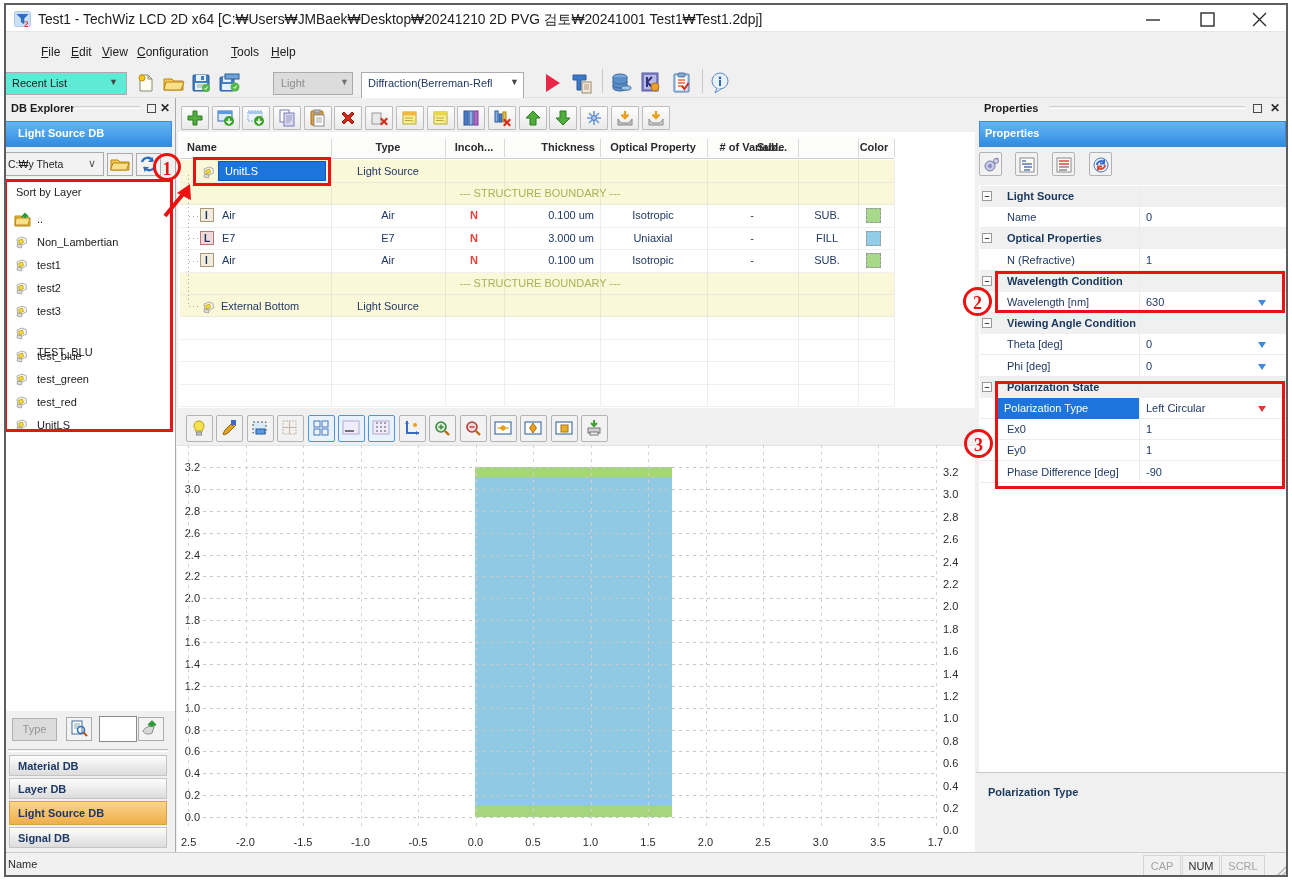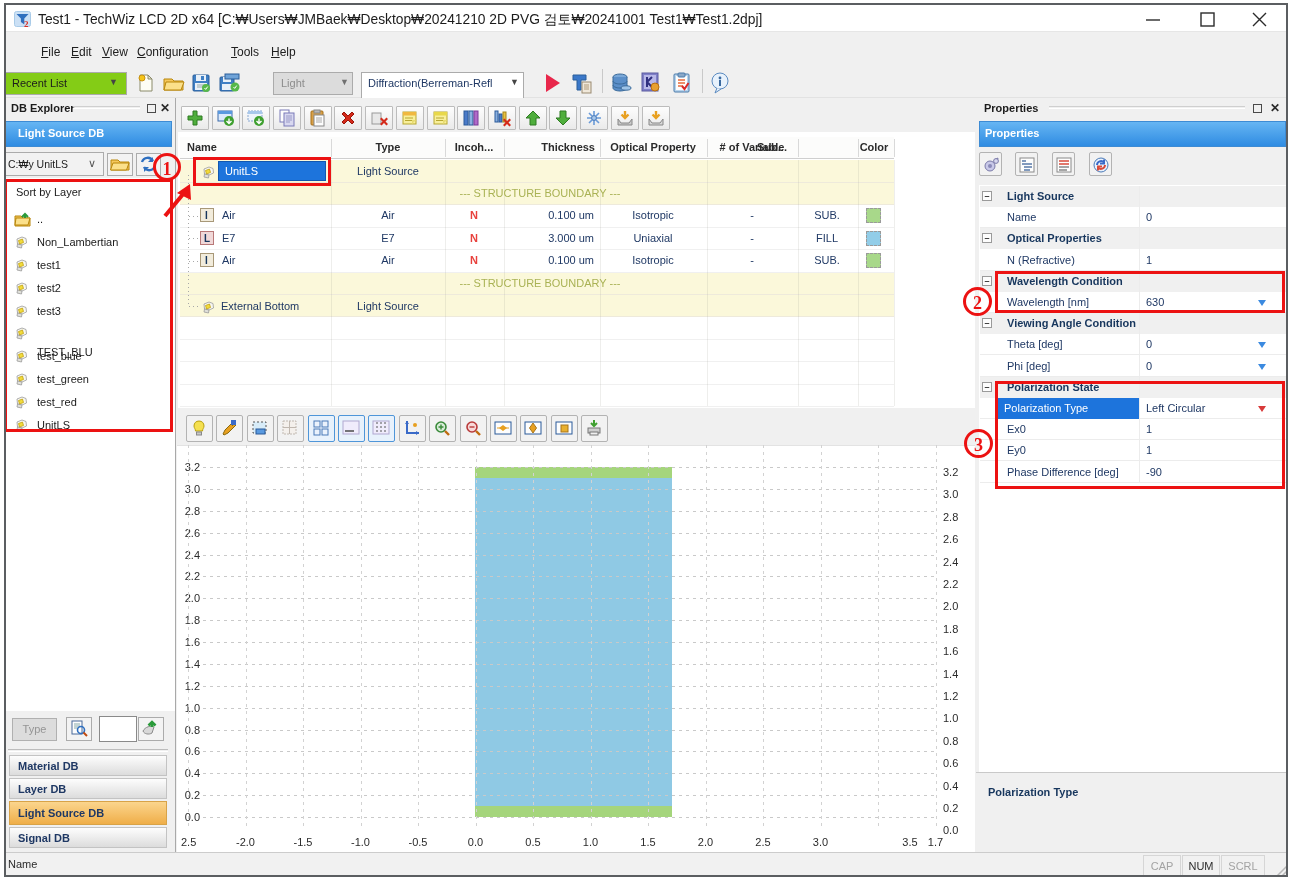--- a/index.html
+++ b/index.html
@@ -13,21 +13,21 @@
 .nav { color:#1f3864; }
 
 #titlebar { left:0; top:0; width:1290px; height:31px; background:#ffffff; }
 #title-text { left:38px; top:11px; font-size:13.8px; color:#1c1c1c; white-space:nowrap; }
 
 #menubar { left:0; top:31px; width:1290px; height:33px; background:#f0f0f0; border-top:1px solid #e6e6e6; }
 .menu-item { top:9px; font-size:12px; color:#202020; }
 .grip { width:3px; border-left:1px solid #ffffff; border-right:1px solid #c5c5c5; }
 
 #toolbar { left:0; top:64px; width:1290px; height:34px; background:#f0f0f0; border-bottom:1px solid #e2e2e2; }
-.combo { border:1px solid #ababab; background:#84cc16; font-size:11px; color:#1c1c1c; }
+.combo { border:1px solid #ababab; background:#5eead4; font-size:11px; color:#1c1c1c; }
 .tsep { width:1px; background:#c9c9c9; top:4px; height:24px; }
 
 #leftpanel { left:0; top:98px; width:176px; height:754px; background:#f0f0f0; border-right:1px solid #a9a9a9; }
 #centerpanel { left:177px; top:98px; width:799px; height:754px; background:#f0f0f0; }
 .paneltitle { font-size:11px; font-weight:bold; color:#1c1c1c; }
 .ridge { height:3px; border-top:1px solid #cfcfcf; border-bottom:1px solid #ffffff; }
 .bluebar { background:linear-gradient(#66b5f3,#2f8ce2); border:1px solid #3d8bd4; color:#ffffff;
   font-weight:bold; font-size:11px; }
 .minibox { width:9px; height:9px; border:1px solid #4a4a4a; }
 .xglyph { font-size:12px; color:#2b2b2b; font-weight:bold; }
@@ -177,21 +177,21 @@
 
 <div class="abs" id="leftpanel"></div>
 <div class="abs paneltitle" style="left:11px;top:102px;">DB Explorer</div>
 <div class="abs ridge" style="left:73px;top:106px;width:67px;"></div>
 <div class="abs minibox" style="left:147px;top:104px;"></div>
 <div class="abs xglyph" style="left:160px;top:101px;">✕</div>
 <div class="abs bluebar" style="left:4px;top:121px;width:168px;height:26px;">
   <span style="position:absolute;left:13px;top:5px;">Light Source DB</span>
 </div>
 <div class="abs combo" style="left:1px;top:152px;width:103px;height:24px;background:#f2f2f2;">
-  <span style="position:absolute;left:6px;top:5px;font-size:10.5px;">C:₩y UnitLS</span>
+  <span style="position:absolute;left:6px;top:5px;font-size:10.5px;">C:₩y Theta</span>
   <span style="position:absolute;left:86px;top:4px;color:#555;">∨</span>
 </div>
 <div class="layer" id="lp-btns">
     <div class="abs" style="left:107px;top:153px;"><svg width="26" height="23" style="">
         <rect x="0.5" y="0.5" width="25" height="22" fill="#f3f3f3" stroke="#ababab"></rect>
         <path d="M4 7 h7 l2 2 h9 v8 h-18 z" fill="#f5c85c" stroke="#b8860b"></path>
         <path d="M6 10 h16 l-2.5 7 h-16 z" fill="#fbe08a" stroke="#b8860b"></path>
       </svg></div>
 <div class="abs" style="left:136px;top:153px;"><svg width="25" height="23" style="">
         <rect x="0.5" y="0.5" width="24" height="22" fill="#f3f3f3" stroke="#ababab"></rect>
@@ -677,21 +677,21 @@
 <div class="abs xlab" style="left:398.5px;top:425px;">1.0</div>
 <div class="abs vgrid" style="left:471.0px;top:34px;height:383px;"></div>
 <div class="abs xlab" style="left:456.0px;top:425px;">1.5</div>
 <div class="abs vgrid" style="left:528.5px;top:34px;height:383px;"></div>
 <div class="abs xlab" style="left:513.5px;top:425px;">2.0</div>
 <div class="abs vgrid" style="left:586.0px;top:34px;height:383px;"></div>
 <div class="abs xlab" style="left:571.0px;top:425px;">2.5</div>
 <div class="abs vgrid" style="left:643.5px;top:34px;height:383px;"></div>
 <div class="abs xlab" style="left:628.5px;top:425px;">3.0</div>
 <div class="abs vgrid" style="left:701.0px;top:34px;height:383px;"></div>
-<div class="abs xlab" style="left:718px;top:425px;">3.5</div>
+<div class="abs xlab" style="left:686.0px;top:425px;">3.5</div>
 <div class="abs vgrid" style="left:758.5px;top:34px;height:383px;"></div>
 <div class="abs xlab" style="left:743.5px;top:425px;">1.7</div>
   </div>
 
 <div class="abs paneltitle" style="left:984px;top:102px;">Properties</div>
 <div class="abs ridge" style="left:1049px;top:106px;width:196px;"></div>
 <div class="abs minibox" style="left:1253px;top:104px;"></div>
 <div class="abs xglyph" style="left:1270px;top:101px;">✕</div>
 <div class="abs bluebar" style="left:979px;top:121px;width:307px;height:26px;">
   <span style="position:absolute;left:5px;top:5px;">Properties</span>

